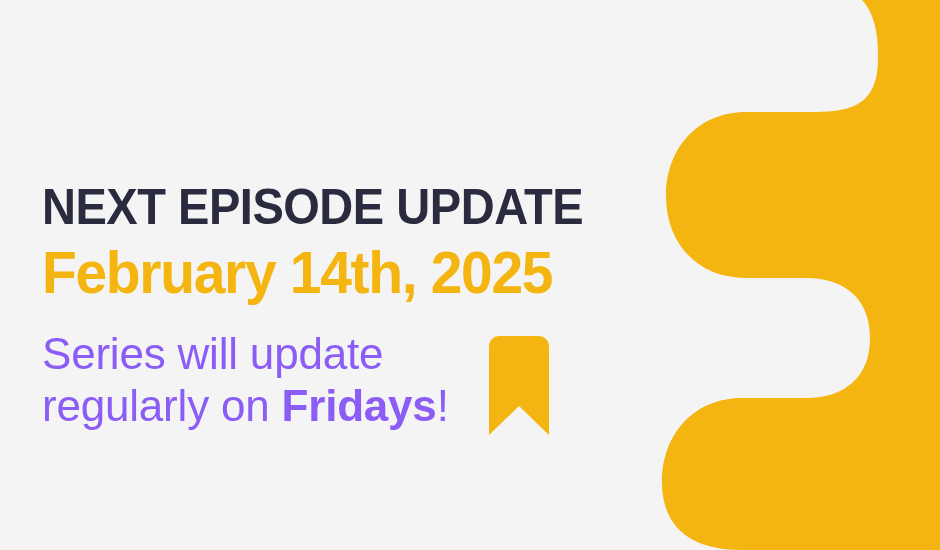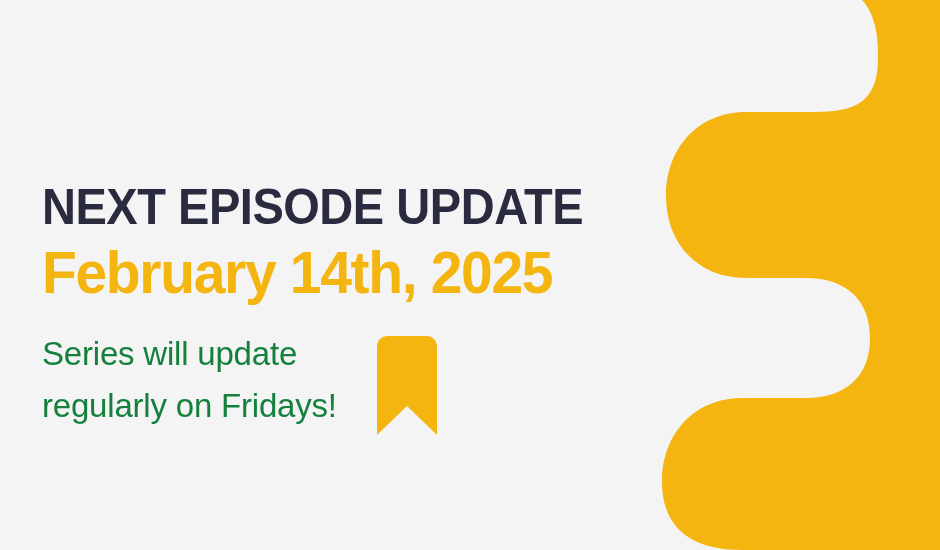--- a/index.html
+++ b/index.html
@@ -65,29 +65,29 @@
     transform-origin: left center;
   }
 
   #subtitle-row {
     display: flex;
     align-items: flex-start;
     margin-top: 22px;
   }
 
   #subtitle-text {
-    font-size: 33px;
+    font-size: 44px;
     line-height: 52px;
     font-weight: 400;
-    color: #15803d;
+    color: #8b5cf6;
     letter-spacing: -0.2px;
     white-space: nowrap;
   }
   #subtitle-text .em {
-    font-weight: 400;
+    font-weight: 700;
   }
   .subtitle-line {
     display: block;
   }
 
   
   #bookmark-icon {
     margin-left: 40px;
     margin-top: 8px;
     flex: 0 0 auto;

